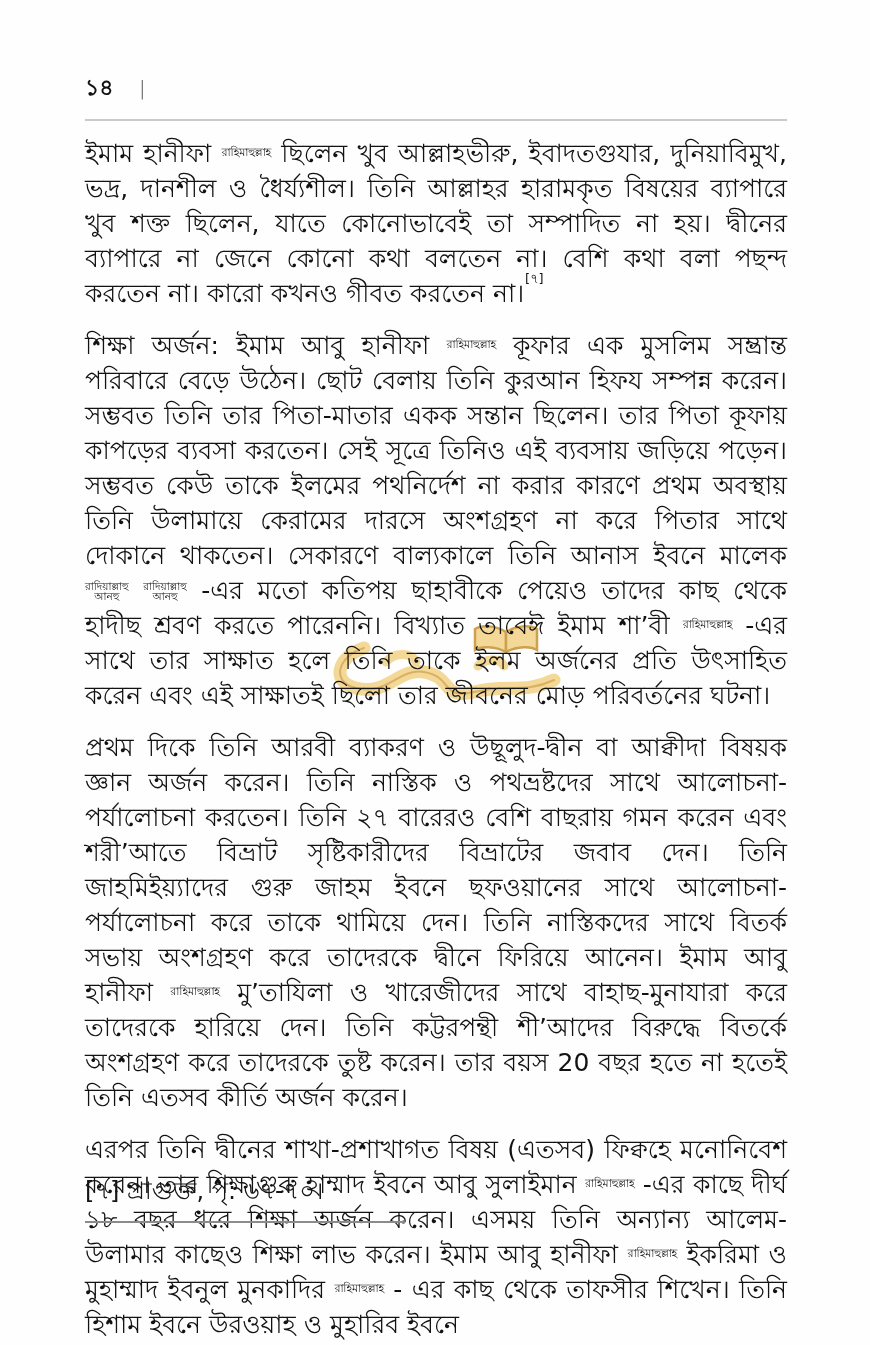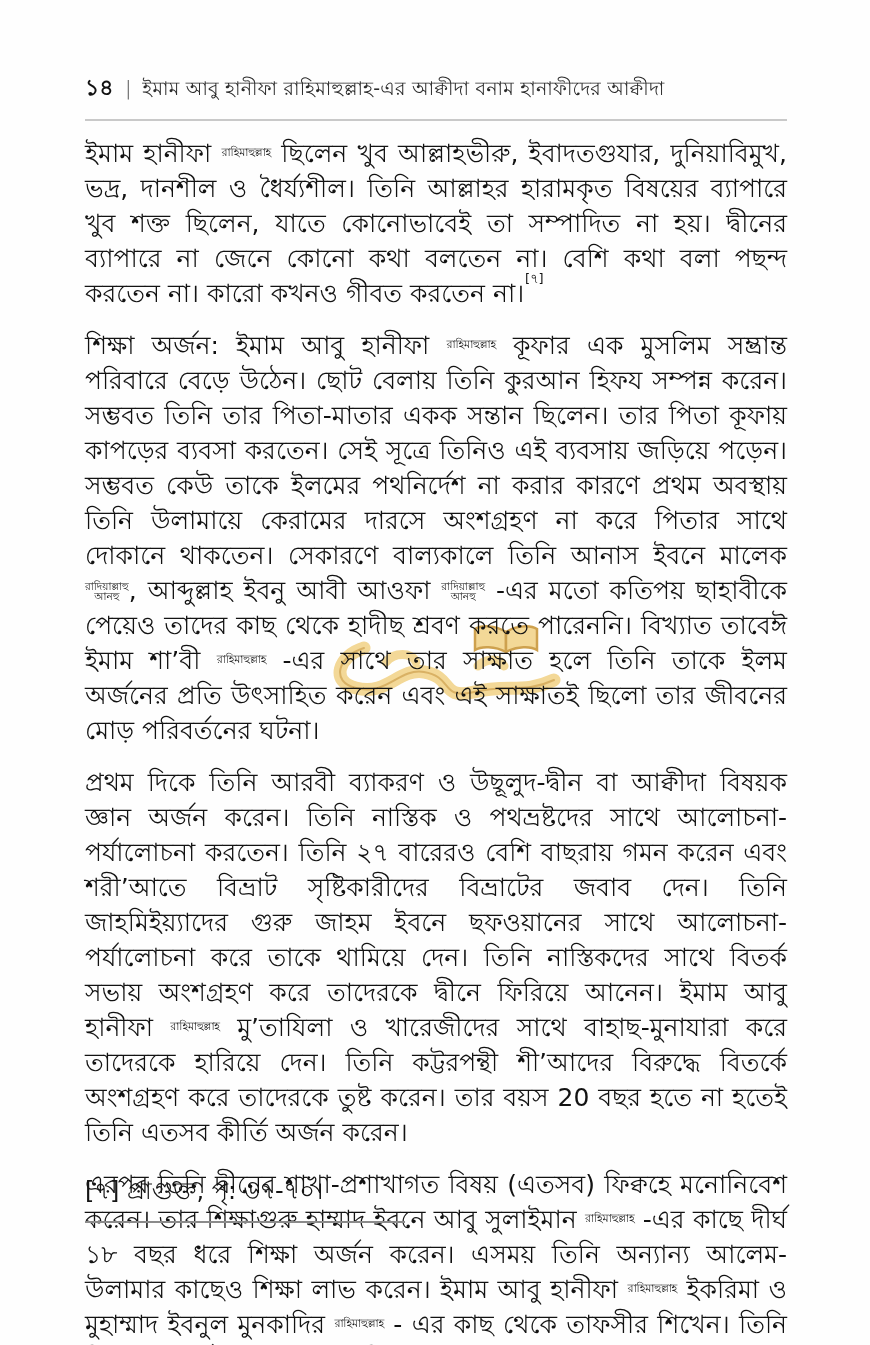--- a/index.html
+++ b/index.html
@@ -3,21 +3,21 @@
 <meta charset="utf-8">
 <style>
   html,body{margin:0;padding:0;background:#ffffff;}
   .page{
     position:relative;width:870px;height:1345px;background:#fefefe;
     font-family:"DejaVu Sans",sans-serif;color:#121212;overflow:hidden;
   }
   
   .hdr{
     position:absolute;left:85px;right:85px;top:70px;
-    display:flex;align-items:baseline;gap:11px;white-space:nowrap;
+    display:flex;align-items:baseline;gap:25px;white-space:nowrap;
   }
   .pgnum{font-size:22px;font-weight:bold;color:#111;}
   .hdr-div{font-size:20px;color:#555;font-weight:normal;transform:scaleX(.6);}
   .hdr-title{font-size:19px;color:#2b2b2b;letter-spacing:.2px;}
   .hdr-rule{
     position:absolute;left:85px;right:83px;top:119px;height:0;
     border-top:2px solid #c9c9c9;
   }
   
   .text-col{
@@ -73,41 +73,40 @@
       <path d="M36 26 C10 34 2 60 28 66 C60 74 70 46 96 50 C126 55 112 78 146 70 C180 62 196 72 226 58" fill="none" stroke="#f2d48c" stroke-width="13" stroke-linecap="round"></path>
       <path d="M36 26 C10 34 2 60 28 66 C60 74 70 46 96 50 C126 55 112 78 146 70 C180 62 196 72 226 58" fill="none" stroke="#c9973c" stroke-width="2" stroke-linecap="round" opacity=".7"></path>
       <path d="M58 40 C66 30 84 30 88 40" fill="none" stroke="#f2d48c" stroke-width="9" stroke-linecap="round"></path>
       <path d="M150 44 C158 36 172 36 176 44" fill="none" stroke="#f2d48c" stroke-width="9" stroke-linecap="round"></path>
     </svg>
   </div>
 
   <header class="hdr">
     <span class="pgnum">১৪</span>
     <span class="hdr-div">|</span>
-    <span class="hdr-title">ইমাম আবু হানীফা রাহিমাহুল্লাহ-এর আক্বীদা বনাম হানাফীদের আক্বীদা</span>
   </header>
   <div class="hdr-rule"></div>
 
   <main class="text-col">
 
     <p>
       <span>ইমাম হানীফা</span>
       <span class="hon">রাহিমাহুল্লাহ</span>
       <span>ছিলেন খুব আল্লাহভীরু, ইবাদতগুযার, দুনিয়াবিমুখ, ভদ্র, দানশীল ও ধৈর্য্যশীল। তিনি আল্লাহর হারামকৃত বিষয়ের ব্যাপারে খুব শক্ত ছিলেন, যাতে কোনোভাবেই তা সম্পাদিত না হয়। দ্বীনের ব্যাপারে না জেনে কোনো কথা বলতেন না। বেশি কথা বলা পছন্দ করতেন না। কারো কখনও গীবত করতেন না।</span><sup class="fnref">[৭]</sup>
     </p>
 
     <p>
       <span class="lead">শিক্ষা অর্জন:</span>
       <span>ইমাম আবু হানীফা</span>
       <span class="hon">রাহিমাহুল্লাহ</span>
       <span>কূফার এক মুসলিম সম্ভ্রান্ত পরিবারে বেড়ে উঠেন। ছোট বেলায় তিনি কুরআন হিফয সম্পন্ন করেন। সম্ভবত তিনি তার পিতা-মাতার একক সন্তান ছিলেন। তার পিতা কূফায় কাপড়ের ব্যবসা করতেন। সেই সূত্রে তিনিও এই ব্যবসায় জড়িয়ে পড়েন। সম্ভবত কেউ তাকে ইলমের পথনির্দেশ না করার কারণে প্রথম অবস্থায় তিনি উলামায়ে কেরামের দারসে অংশগ্রহণ না করে পিতার সাথে দোকানে থাকতেন। সেকারণে বাল্যকালে তিনি আনাস ইবনে মালেক</span>
       <span class="hon-stack">
           <span>রাদিয়াল্লাহু</span>
           <span>আনহু</span>
-        </span><span>, আব্দুল্লাহ ইবনু আবী আওফা</span>
+        </span>
       <span class="hon-stack">
           <span>রাদিয়াল্লাহু</span>
           <span>আনহু</span>
         </span>
       <span>-এর মতো কতিপয় ছাহাবীকে পেয়েও তাদের কাছ থেকে হাদীছ শ্রবণ করতে পারেননি। বিখ্যাত তাবেঈ ইমাম শা’বী</span>
       <span class="hon">রাহিমাহুল্লাহ</span>
       <span>-এর সাথে তার সাক্ষাত হলে তিনি তাকে ইলম অর্জনের প্রতি উৎসাহিত করেন এবং এই সাক্ষাতই ছিলো তার জীবনের মোড় পরিবর্তনের ঘটনা।</span>
     </p>
 
     <p>

